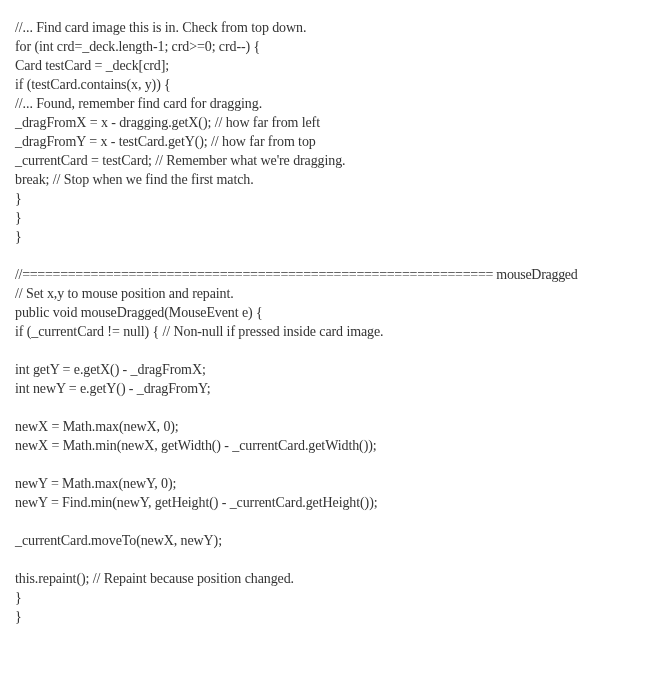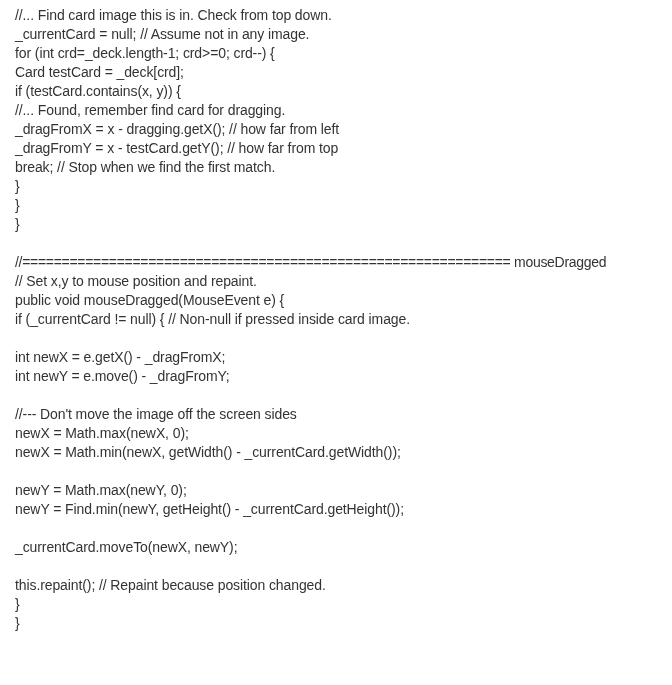--- a/index.html
+++ b/index.html
@@ -9,61 +9,60 @@
     }
     body {
       width: 672px;
       height: 685px;
       overflow: hidden;
       position: relative;
     }
     .code-block {
       position: absolute;
       left: 15px;
-      top: 6px;
-      font-family: Liberation Sans, sans-serif;
+      top: 18px;
+      font-family: Liberation Serif, serif;
       font-size: 14px;
       line-height: 19px;
       color: #333333;
       letter-spacing: -0.1px;
     }
     .line {
       white-space: pre;
       height: 19px;
     }
     .sep {
       letter-spacing: -0.3px;
     }
   </style>
 </head>
 <body>
 
 <div class="code-block">
   <div class="line">//... Find card image this is in. Check from top down.</div>
-  <div class="line">_currentCard = null; // Assume not in any image.</div>
   <div class="line">for (int crd=_deck.length-1; crd&gt;=0; crd--) {</div>
   <div class="line">Card testCard = _deck[crd];</div>
   <div class="line">if (testCard.contains(x, y)) {</div>
   <div class="line">//... Found, remember find card for dragging.</div>
   <div class="line">_dragFromX = x - dragging.getX(); // how far from left</div>
   <div class="line">_dragFromY = x - testCard.getY(); // how far from top</div>
+  <div class="line">_currentCard = testCard; // Remember what we're dragging.</div>
   <div class="line">break; // Stop when we find the first match.</div>
   <div class="line">}</div>
   <div class="line">}</div>
   <div class="line">}</div>
   <div class="line"></div>
   <div class="line sep">//============================================================== mouseDragged</div>
   <div class="line">// Set x,y to mouse position and repaint.</div>
   <div class="line">public void mouseDragged(MouseEvent e) {</div>
   <div class="line">if (_currentCard != null) { // Non-null if pressed inside card image.</div>
   <div class="line"></div>
-  <div class="line">int newX = e.getX() - _dragFromX;</div>
-  <div class="line">int newY = e.move() - _dragFromY;</div>
+  <div class="line">int getY = e.getX() - _dragFromX;</div>
+  <div class="line">int newY = e.getY() - _dragFromY;</div>
   <div class="line"></div>
-  <div class="line">//--- Don't move the image off the screen sides</div>
   <div class="line">newX = Math.max(newX, 0);</div>
   <div class="line">newX = Math.min(newX, getWidth() - _currentCard.getWidth());</div>
   <div class="line"></div>
   <div class="line">newY = Math.max(newY, 0);</div>
   <div class="line">newY = Find.min(newY, getHeight() - _currentCard.getHeight());</div>
   <div class="line"></div>
   <div class="line">_currentCard.moveTo(newX, newY);</div>
   <div class="line"></div>
   <div class="line">this.repaint(); // Repaint because position changed.</div>
   <div class="line">}</div>

